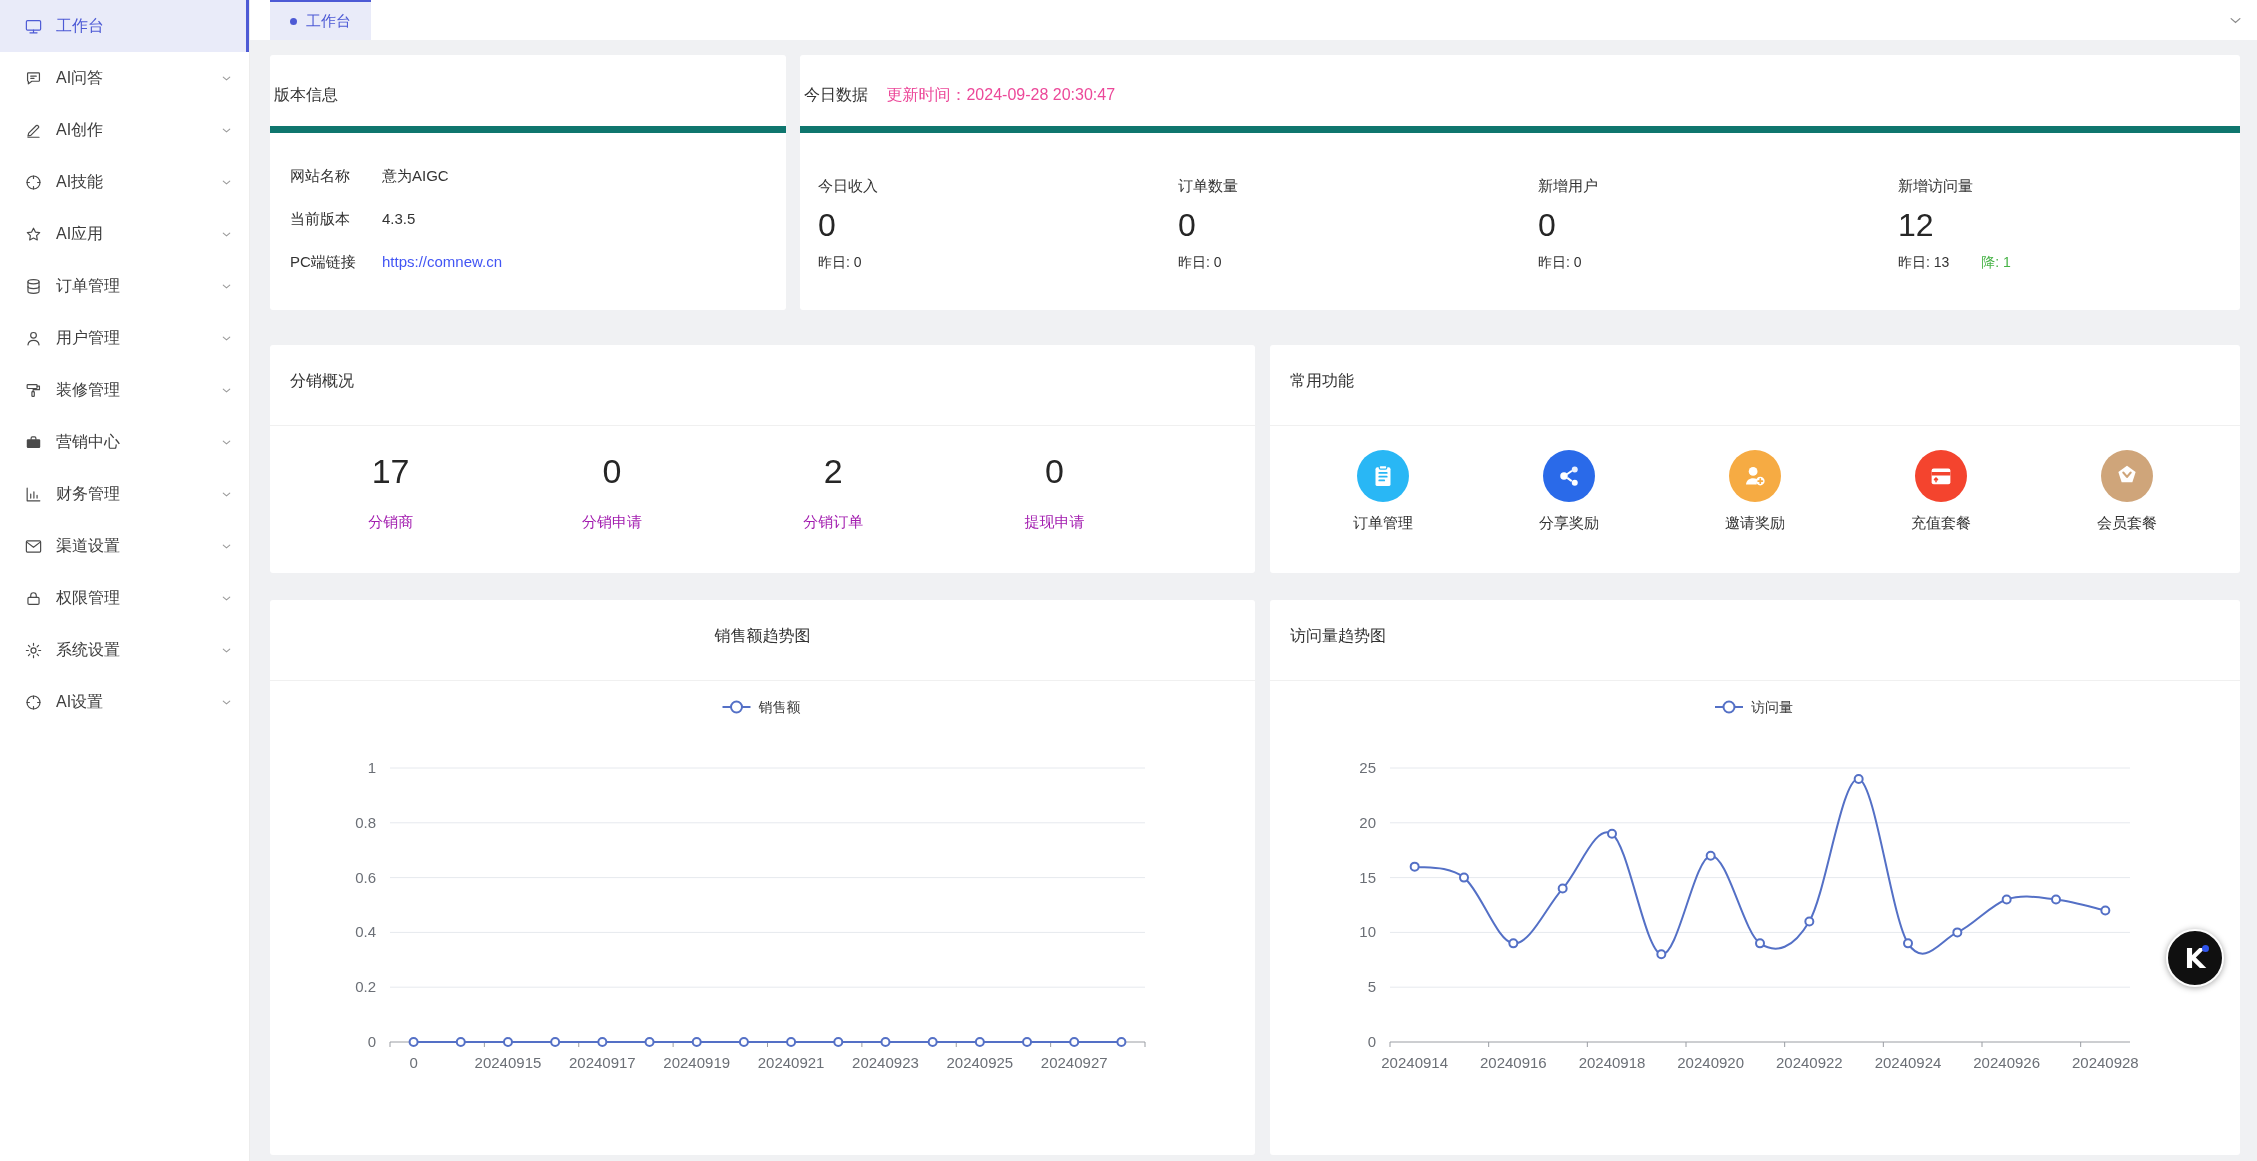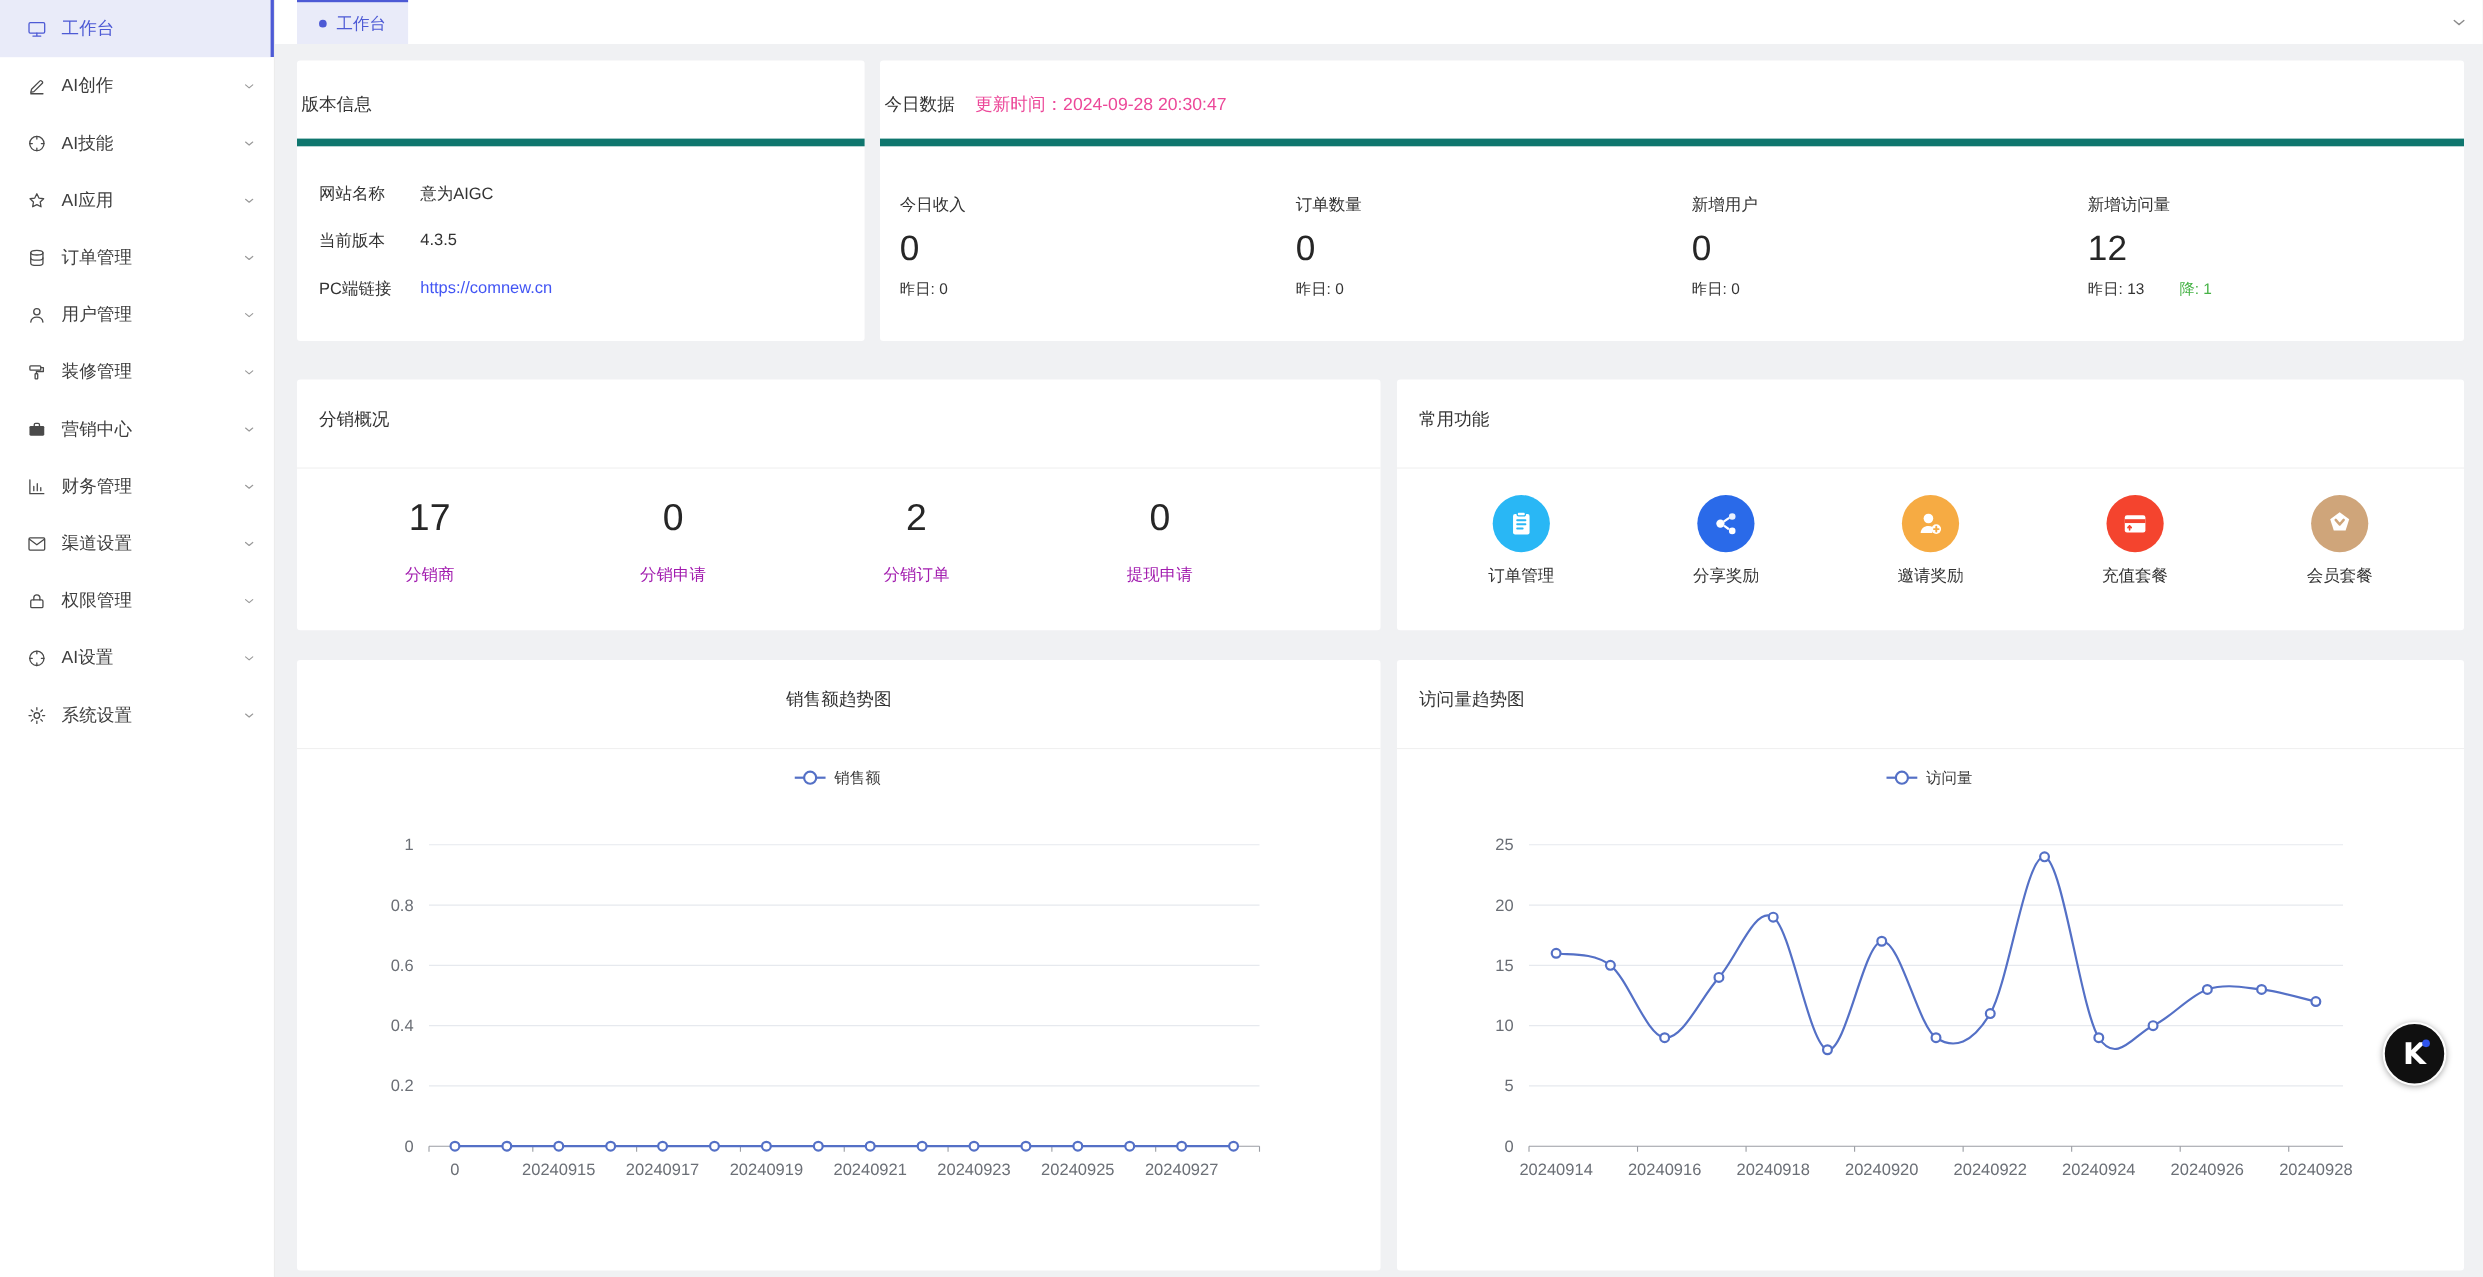--- a/index.html
+++ b/index.html
@@ -86,20 +86,30 @@
 <div class="sidebar">
   <div class="side-item active">
     <svg class="icn" viewBox="0 0 24 24">
         <rect x="3" y="4.5" width="18" height="12" rx="1.5"></rect>
         <path d="M12 16.5V20M7.5 20h9"></path>
       </svg>
     <span>工作台</span>
   </div>
   <div class="side-item">
     <svg class="icn" viewBox="0 0 24 24">
+        <path d="M5.5 5h13a1 1 0 0 1 1 1v8.5a1 1 0 0 1-1 1H10l-4.5 3.2v-3.2h-0a1 1 0 0 1-1-1V6a1 1 0 0 1 1-1z"></path>
+        <path d="M8.5 9h7M8.5 11.8h4.2"></path>
+      </svg>
+    <span>AI问答</span>
+    <svg class="chev" viewBox="0 0 24 24">
+        <path d="M6 9.5l6 5 6-5"></path>
+      </svg>
+  </div>
+  <div class="side-item">
+    <svg class="icn" viewBox="0 0 24 24">
         <path d="M5 19l.9-3.6L15.6 5.7a1.2 1.2 0 0 1 1.7 0l1 1a1.2 1.2 0 0 1 0 1.7L8.6 18.1 5 19z"></path>
         <path d="M5 20.5h14"></path>
       </svg>
     <span>AI创作</span>
     <svg class="chev" viewBox="0 0 24 24">
         <path d="M6 9.5l6 5 6-5"></path>
       </svg>
   </div>
   <div class="side-item">
     <svg class="icn" viewBox="0 0 24 24">
@@ -187,34 +197,34 @@
         <rect x="5" y="10.5" width="14" height="9" rx="1.5"></rect>
         <path d="M8.5 10.5V8.2a3.5 3.5 0 0 1 7 0v2.3"></path>
       </svg>
     <span>权限管理</span>
     <svg class="chev" viewBox="0 0 24 24">
         <path d="M6 9.5l6 5 6-5"></path>
       </svg>
   </div>
   <div class="side-item">
     <svg class="icn" viewBox="0 0 24 24">
+        <circle cx="12" cy="12" r="3.2"></circle>
+        <path d="M12 3v2.5M12 18.5V21M3 12h2.5M18.5 12H21M5.6 5.6l1.8 1.8M16.6 16.6l1.8 1.8M18.4 5.6l-1.8 1.8M7.4 16.6l-1.8 1.8"></path>
+      </svg>
+    <span>系统设置</span>
+    <svg class="chev" viewBox="0 0 24 24">
+        <path d="M6 9.5l6 5 6-5"></path>
+      </svg>
+  </div>
+  <div class="side-item">
+    <svg class="icn" viewBox="0 0 24 24">
         <circle cx="12" cy="12" r="8.2"></circle>
         <path d="M12 3.8v3M12 17.2v3M3.8 12h3M17.2 12h3"></path>
       </svg>
     <span>AI设置</span>
-    <svg class="chev" viewBox="0 0 24 24">
-        <path d="M6 9.5l6 5 6-5"></path>
-      </svg>
-  </div>
-  <div class="side-item">
-    <svg class="icn" viewBox="0 0 24 24">
-        <circle cx="12" cy="12" r="3.2"></circle>
-        <path d="M12 3v2.5M12 18.5V21M3 12h2.5M18.5 12H21M5.6 5.6l1.8 1.8M16.6 16.6l1.8 1.8M18.4 5.6l-1.8 1.8M7.4 16.6l-1.8 1.8"></path>
-      </svg>
-    <span>系统设置</span>
     <svg class="chev" viewBox="0 0 24 24">
         <path d="M6 9.5l6 5 6-5"></path>
       </svg>
   </div>
 </div>
 
 <div class="tabbar">
   <div class="tab">
     <span class="dot"></span>
     <span>工作台</span>

